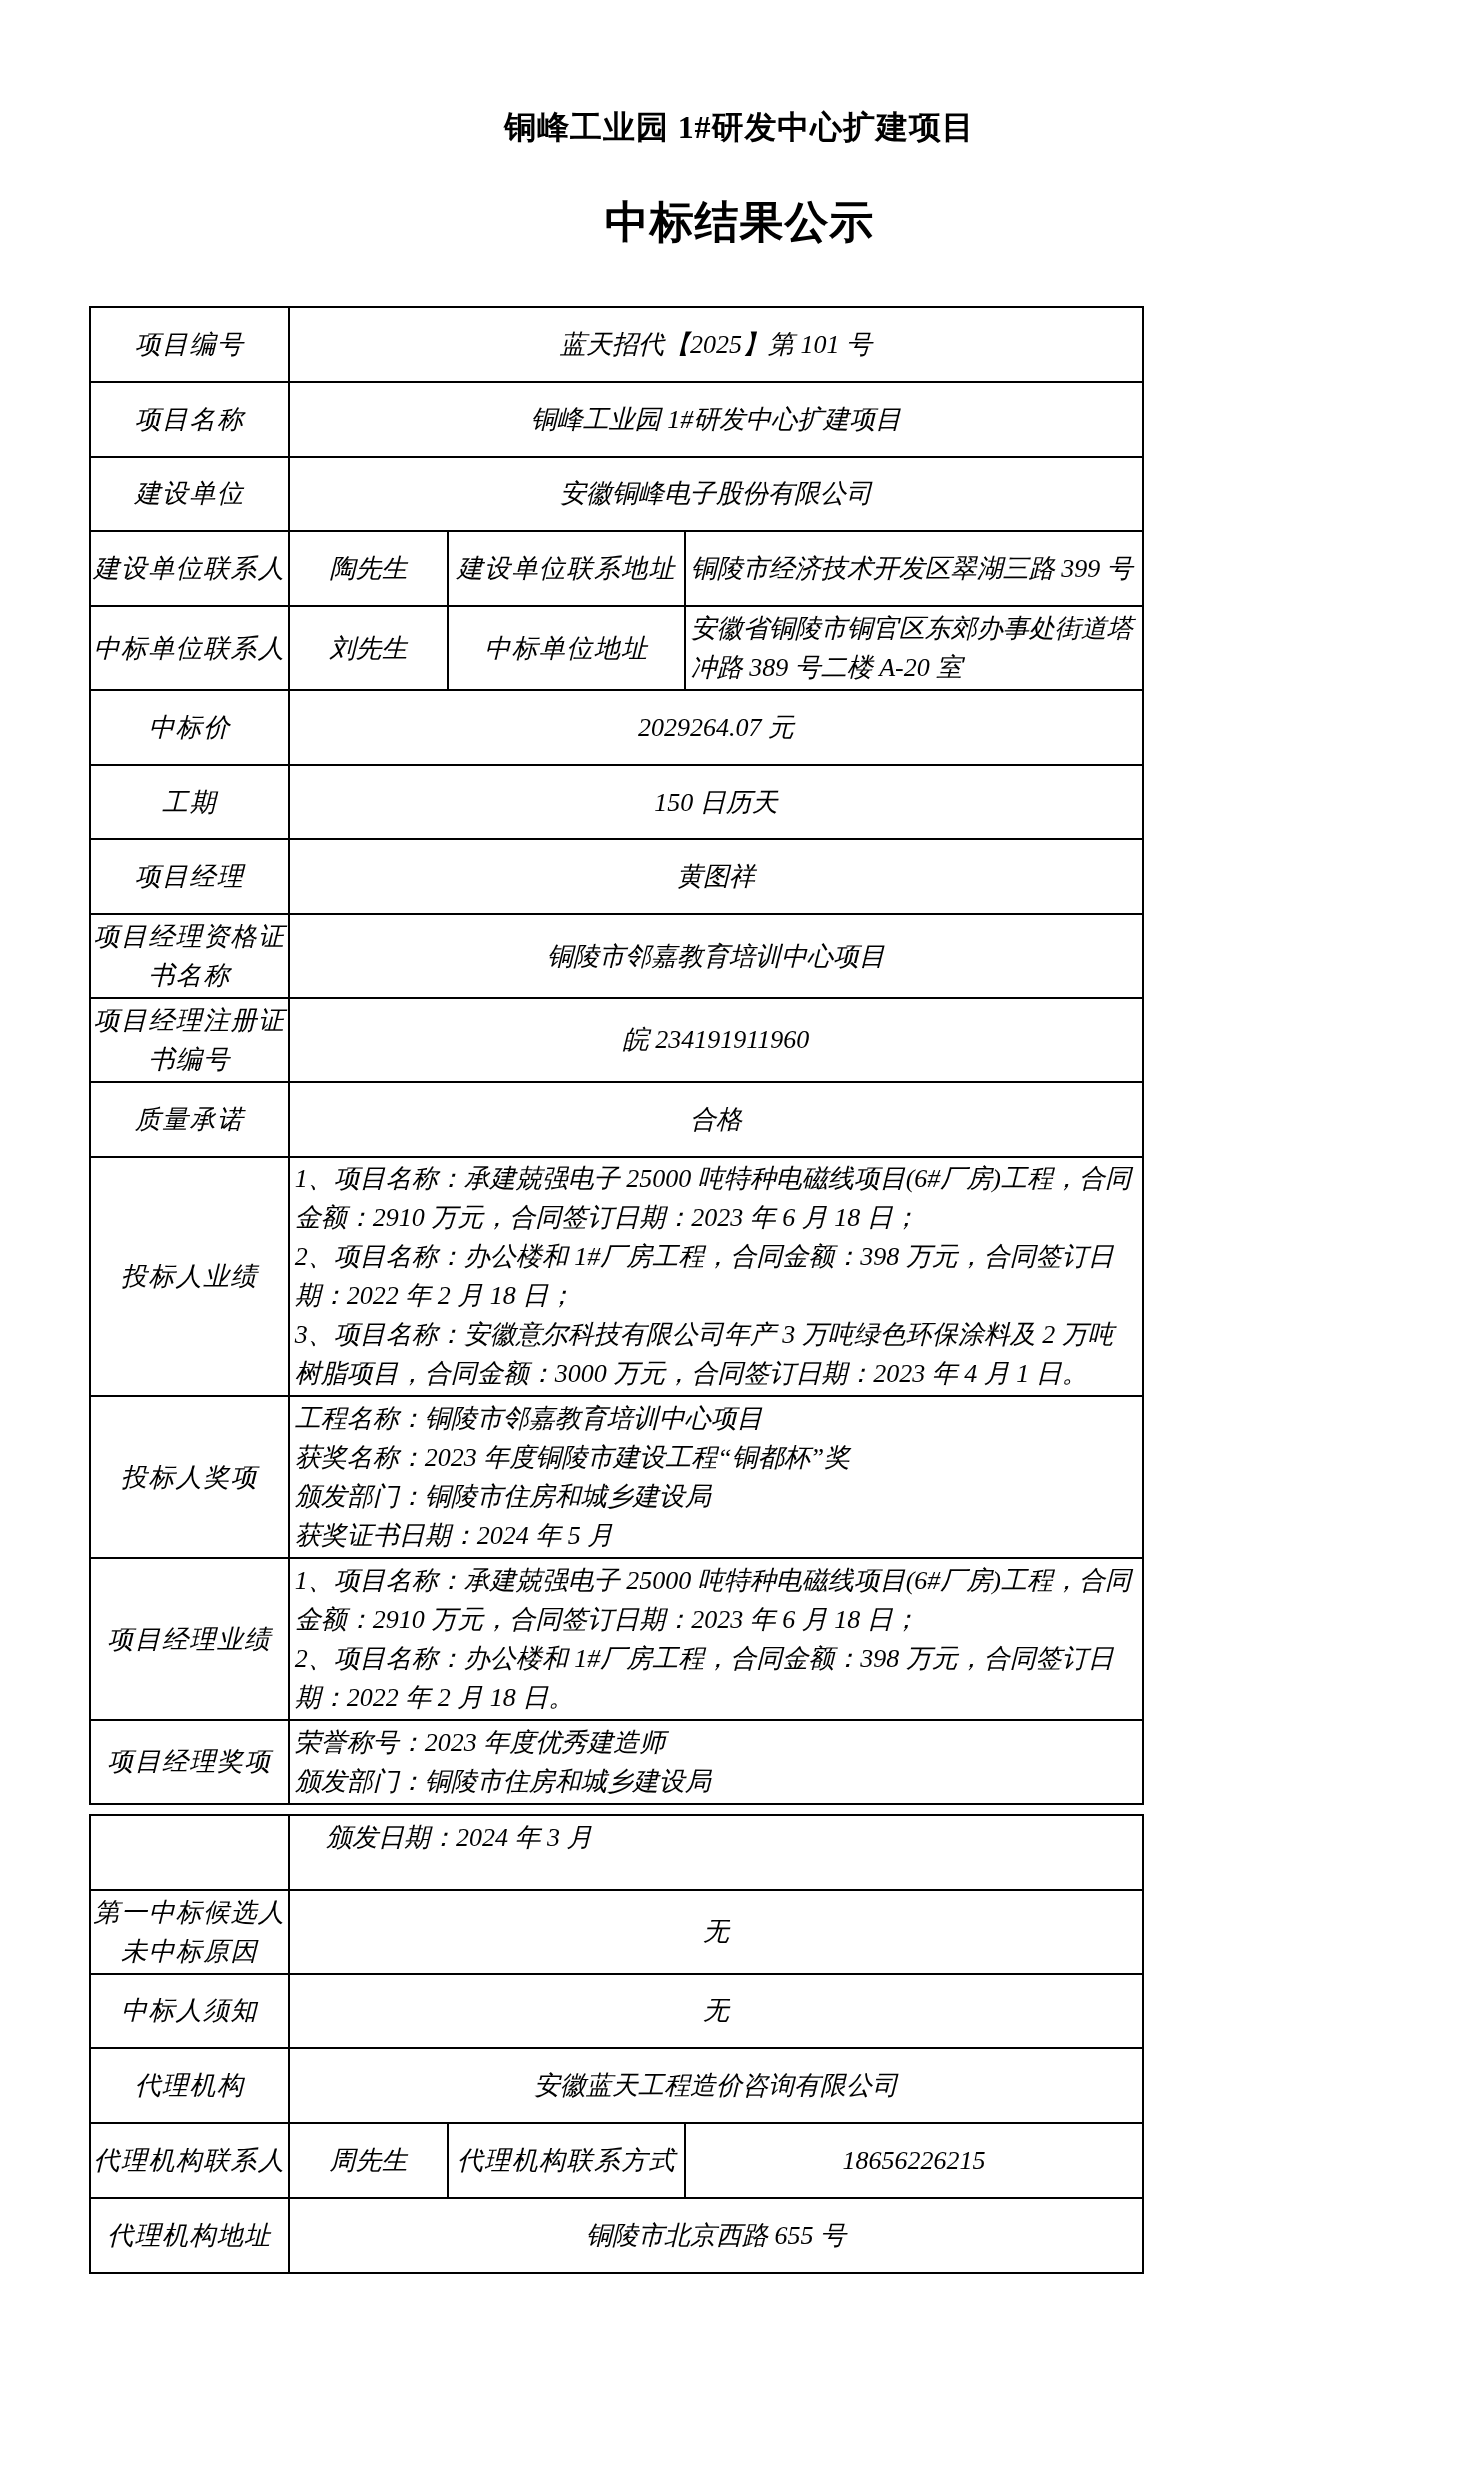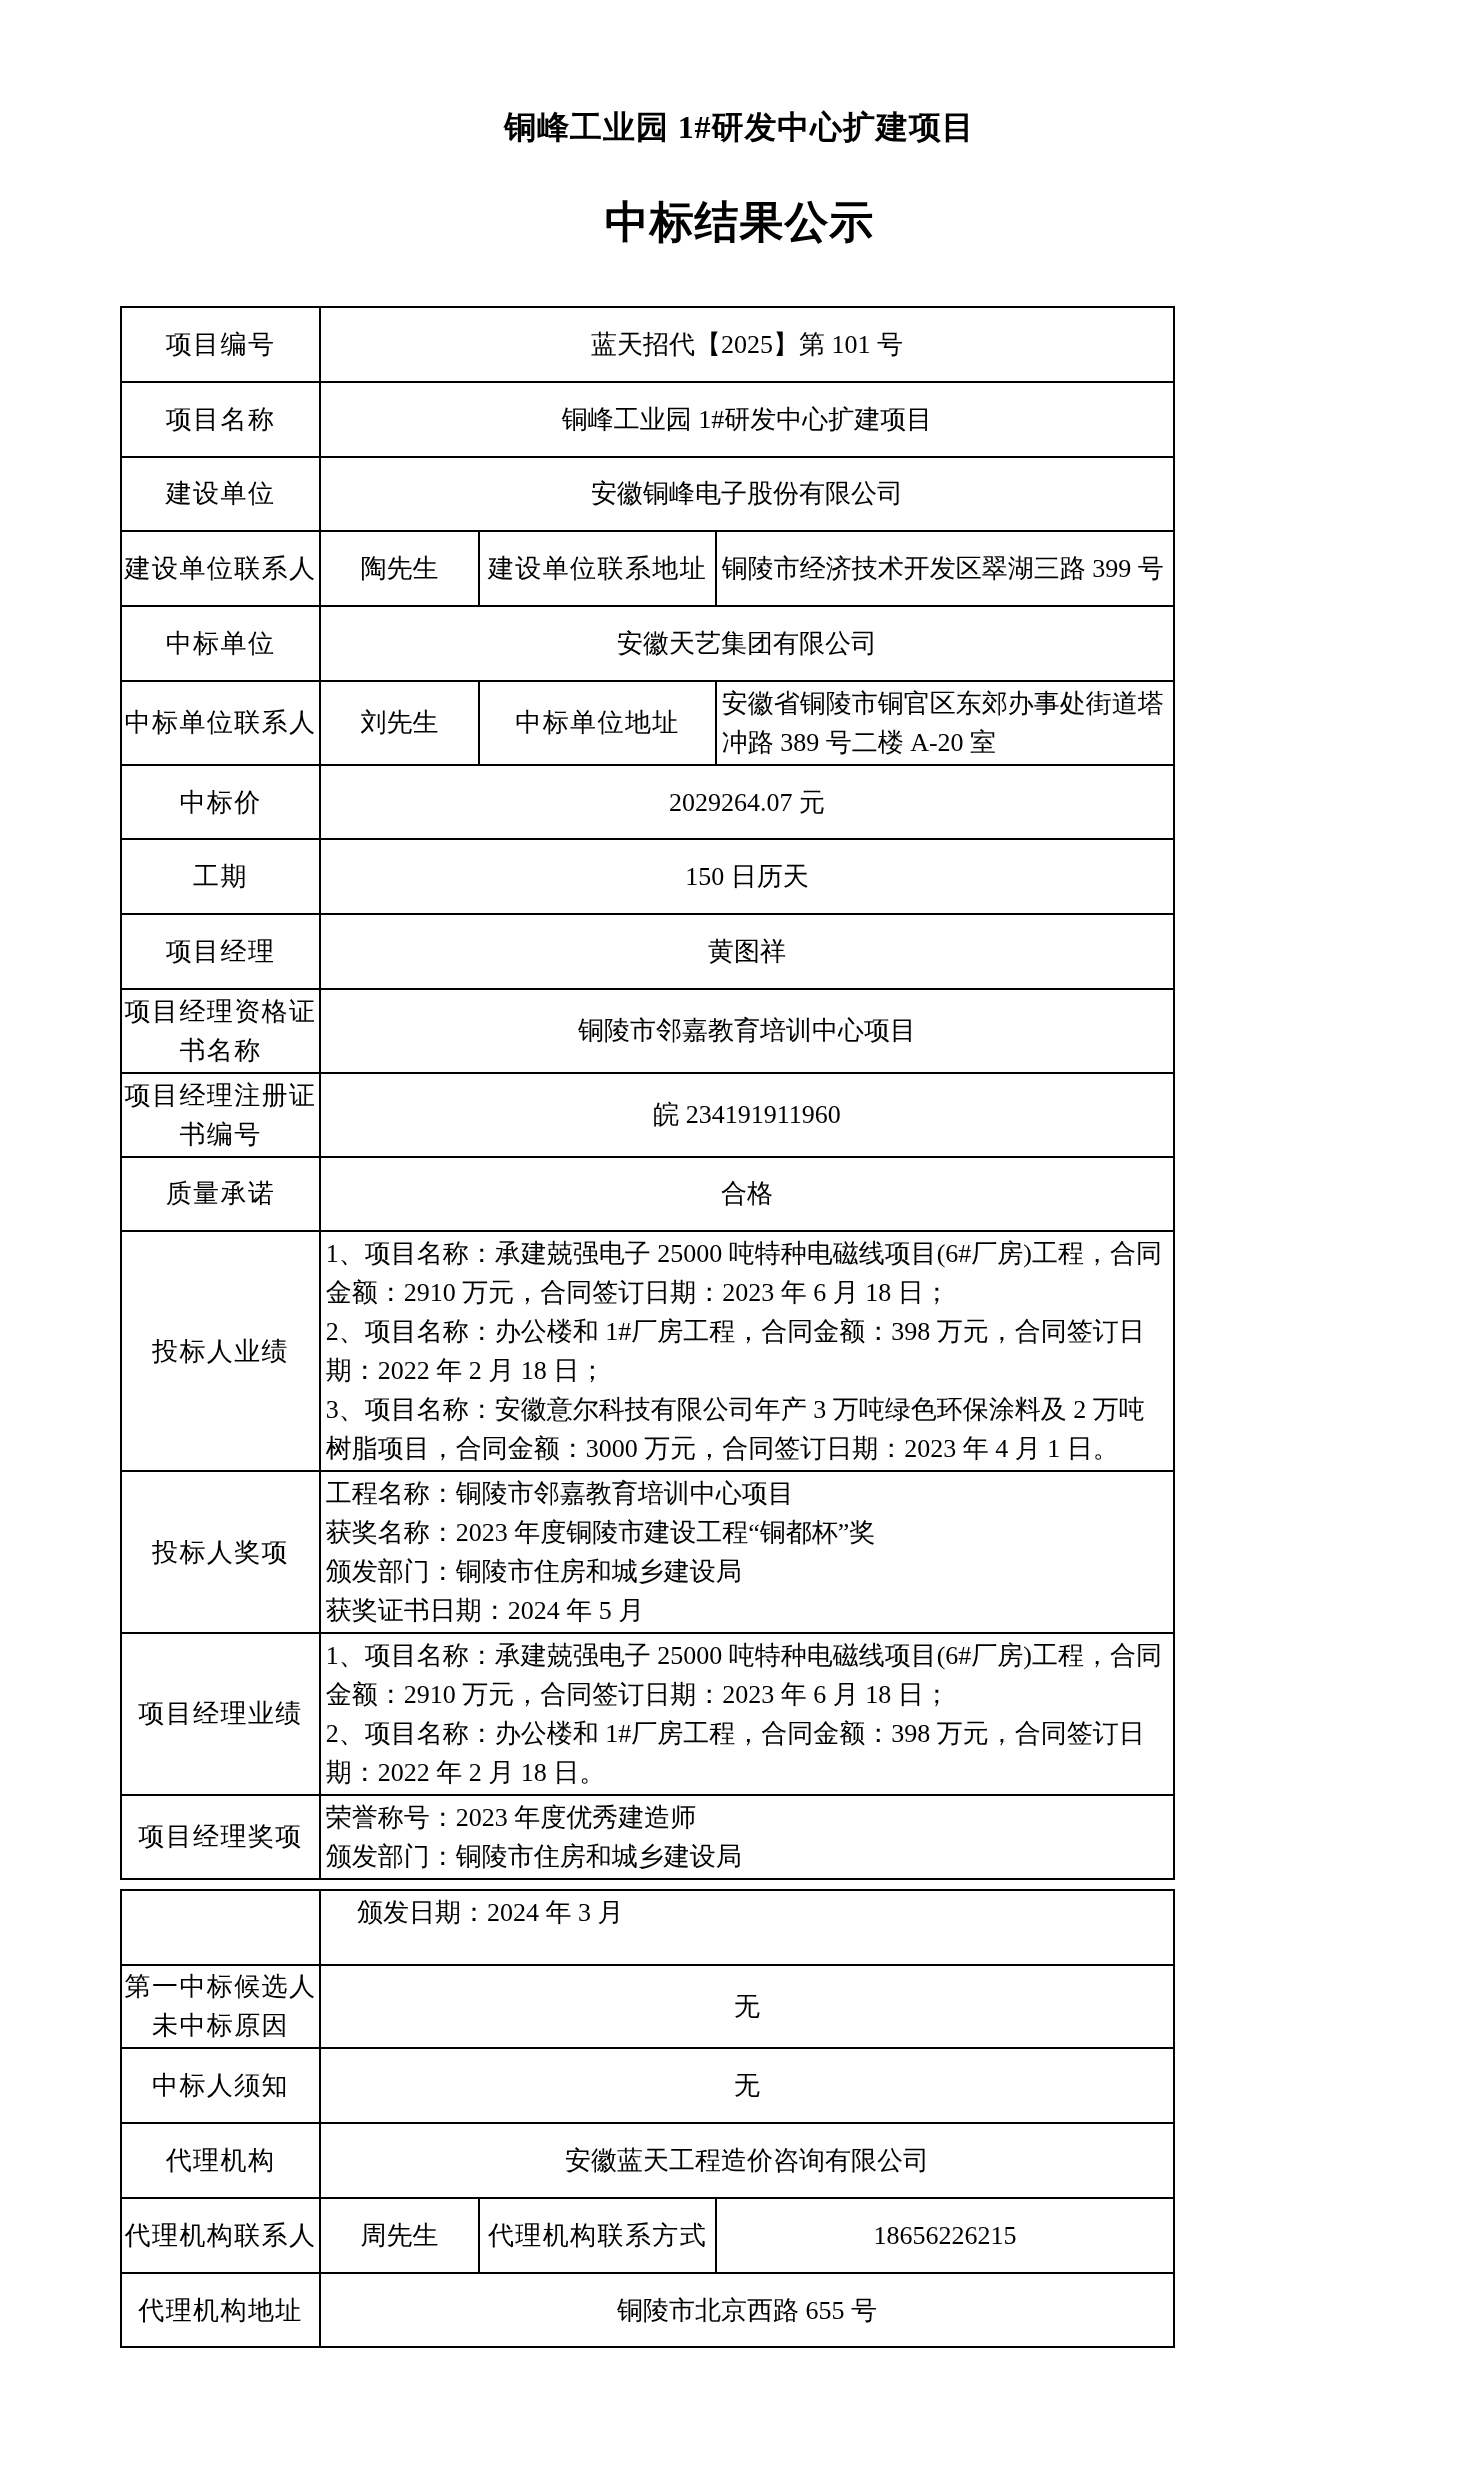--- a/index.html
+++ b/index.html
@@ -11,22 +11,23 @@
   .titles { padding-top:104px; }
   .doc-title {
     margin:0; text-align:center; font-size:32px; font-weight:bold;
     line-height:47px; letter-spacing:0.9px;
   }
   .doc-subtitle {
     margin:48px 0 0 0; text-align:center; font-size:44px; font-weight:bold;
     line-height:47px; letter-spacing:0.9px;
   }
   table.grid {
-    margin-left:120px; width:1052px; border-collapse:collapse;
+    margin-left:89px; width:1052px; border-collapse:collapse;
     table-layout:fixed;
+    font-style:italic;
   }
   table.grid.first { margin-top:60px; }
   table.grid.second { margin-top:9.3px; }
   td {
     border:2.8px solid #000000; font-size:26px; line-height:39px;
     height:69px; vertical-align:middle; word-break:break-all;
   }
   td.label { text-align:center; letter-spacing:1.4px; padding:1.9px; }
   td.value { text-align:center; padding:1.9px 4.7px; }
   td.value.left { text-align:left; white-space:pre-wrap; }
@@ -60,24 +61,20 @@
         </tr>
         <tr>
           <td class="label">建设单位</td>
           <td class="value" colspan="3">安徽铜峰电子股份有限公司</td>
         </tr>
         <tr>
           <td class="label">建设单位联系人</td>
           <td class="value">陶先生</td>
           <td class="label">建设单位联系地址</td>
           <td class="value left">铜陵市经济技术开发区翠湖三路 399 号</td>
-        </tr>
-        <tr>
-          <td class="label">中标单位</td>
-          <td class="value" colspan="3">安徽天艺集团有限公司</td>
         </tr>
         <tr>
           <td class="label">中标单位联系人</td>
           <td class="value">刘先生</td>
           <td class="label">中标单位地址</td>
           <td class="value left">安徽省铜陵市铜官区东郊办事处街道塔冲路 389 号二楼 A-20 室</td>
         </tr>
         <tr>
           <td class="label">中标价</td>
           <td class="value" colspan="3">2029264.07 元</td>

